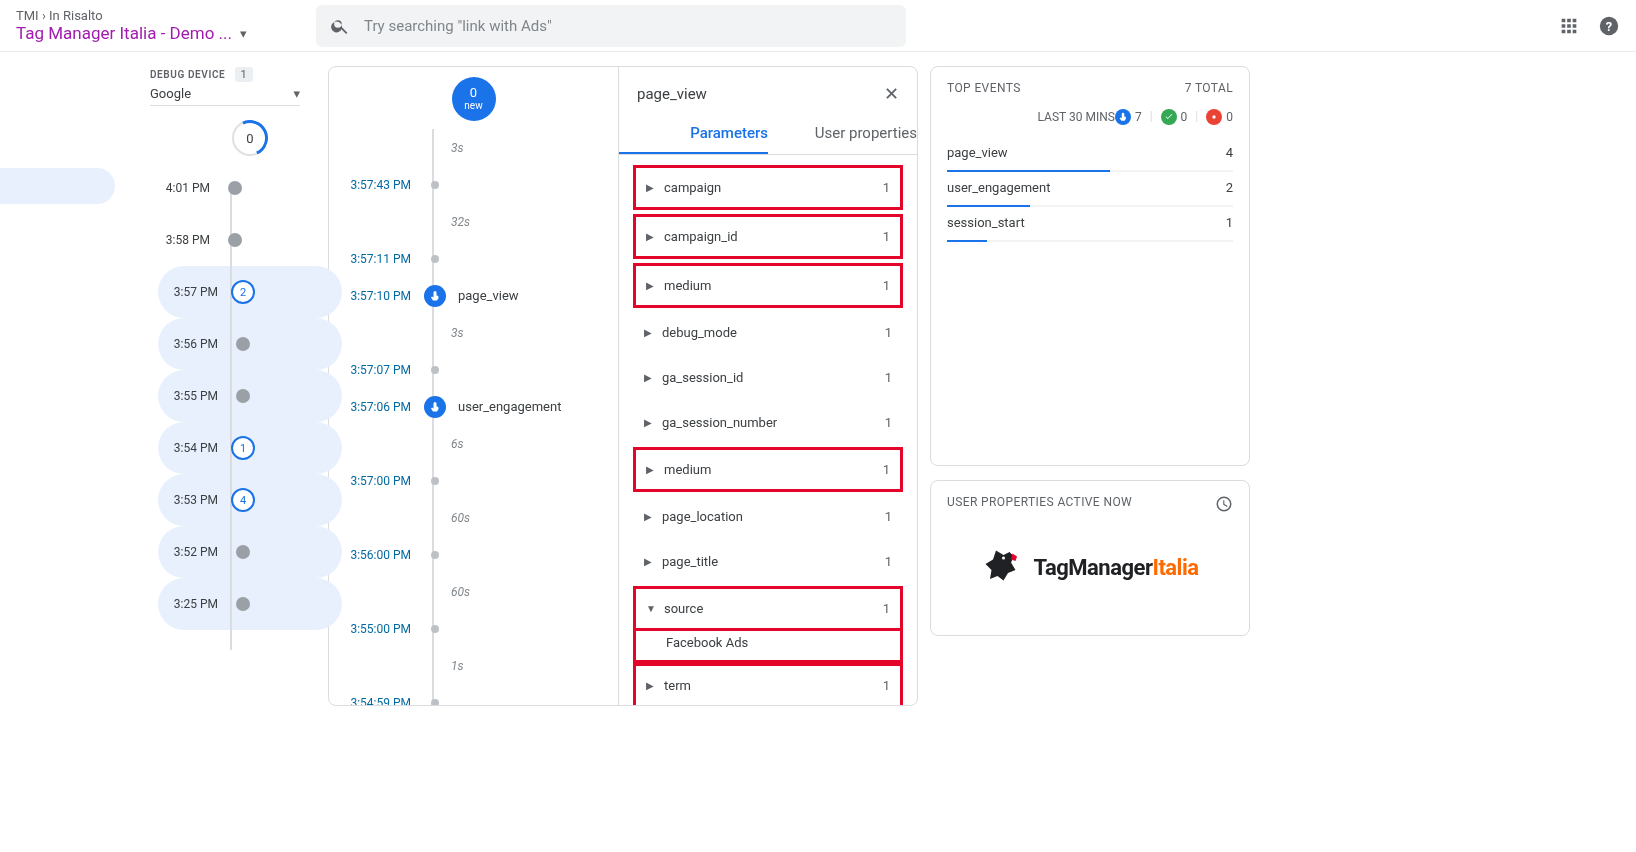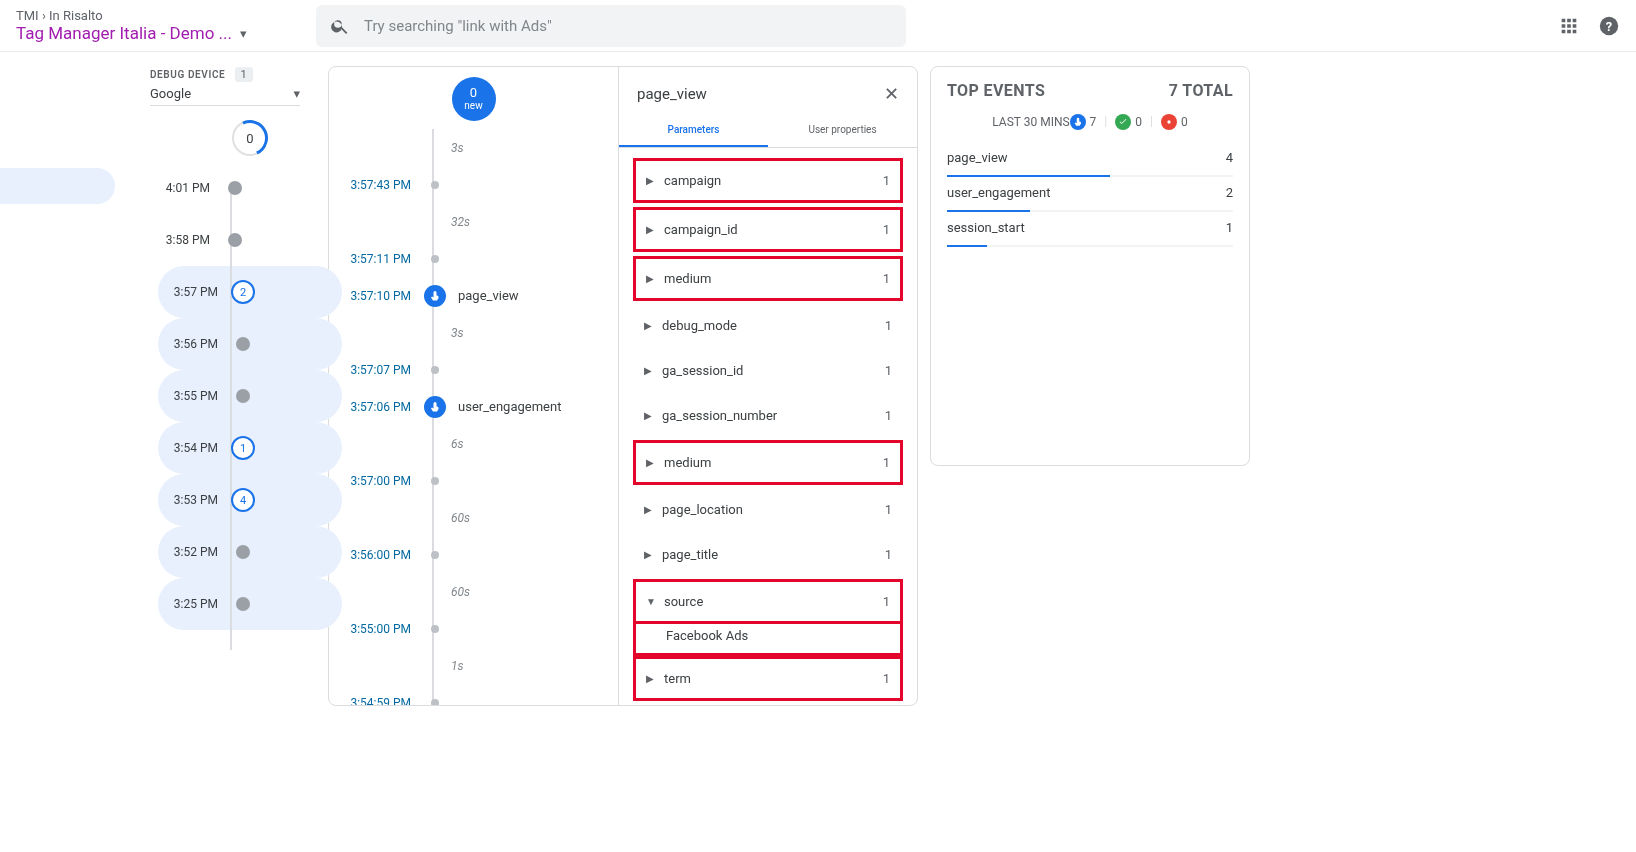--- a/index.html
+++ b/index.html
@@ -46,33 +46,33 @@
 .sec-time{width:82px;text-align:right;font-size:12px;color:#0369a1}
 .sec-node{width:8px;height:8px;border-radius:50%;background:#bdc1c6;margin-left:8px;z-index:1}
 .sec-node.ev{width:22px;height:22px;background:#1a73e8;margin-left:1px;display:flex;align-items:center;justify-content:center}
 .sec-node.ev svg{width:12px;height:12px;fill:#fff}
 .sec-label{font-size:13px;color:#3c4043}
 .sec-delta{font-size:12px;color:#80868b;font-style:italic}
 .ev-col{flex:1;display:flex;flex-direction:column}
 .ev-head{display:flex;justify-content:space-between;align-items:center;padding:16px 18px 10px 18px}
 .ev-title{font-size:15px}
 .tabs{display:flex;border-bottom:1px solid #dadce0}
-.tab{flex:1;text-align:center;padding:10px 0;font-size:10px;color:#5f6368;cursor:pointer}
+.tab{flex:1;text-align:right;padding:10px 0;font-size:15px;color:#5f6368;cursor:pointer}
 .tab.active{color:#1a73e8;border-bottom:2px solid #1a73e8;font-weight:500}
 .params{padding:10px 14px;overflow-y:auto}
 .param{display:flex;align-items:center;padding:12px 10px;font-size:13px;gap:10px;border:1px solid transparent;margin-bottom:4px}
 .param.hl{border:3px solid #e3052a}
 .param .chev{width:8px;font-size:10px;color:#5f6368}
 .param .pname{flex:1}
 .param .pcount{color:#5f6368}
 .param-val{padding:0 10px 10px 30px;font-size:13px;color:#3c4043}
 .rightcol{width:320px;display:flex;flex-direction:column;gap:14px;margin:14px 12px 0 4px}
 .card-r{border:1px solid #dadce0;border-radius:8px;padding:14px 16px;background:#fff}
-.r-head{display:flex;justify-content:space-between;font-size:16px;font-weight:700;color:#5f6368;letter-spacing:.4px}
-.r-sub{display:flex;justify-content:center;align-items:center;margin-top:14px;font-size:12px;color:#5f6368}
+.r-head{display:flex;justify-content:space-between;font-size:12px;font-weight:400;color:#5f6368;letter-spacing:.4px}
+.r-sub{display:flex;justify-content:flex-end;align-items:center;margin-top:14px;font-size:12px;color:#5f6368}
 .chips{display:flex;gap:8px}
 .chip{display:flex;align-items:center;gap:4px}
 .chip-dot{width:16px;height:16px;border-radius:50%;display:flex;align-items:center;justify-content:center}
 .chip-dot svg{width:10px;height:10px;fill:#fff}
 .te-list{margin-top:12px}
 .te-row{display:flex;justify-content:space-between;padding:8px 0;font-size:13px}
 .te-bar{height:2px;background:#f1f3f4;margin-top:2px}
 .te-bar span{display:block;height:100%;background:#1a73e8}
 .logo-box{display:flex;align-items:center;justify-content:center;padding:30px 10px}
 .logo-txt{font-size:22px;font-weight:700;letter-spacing:-.5px}
@@ -403,14 +403,30 @@
               <span>session_start</span>
               <span>1</span>
             </div>
             <div class="te-bar">
               <span style="width: 14%;"></span>
             </div>
           </div>
         </div>
     </div>
 
+    <div class="card-r">
+      <div class="r-head">
+        <span>USER PROPERTIES ACTIVE NOW</span>
+        <svg class="clock" viewBox="0 0 24 24">
+            <path d="M12 2a10 10 0 1 0 10 10A10 10 0 0 0 12 2zm0 18a8 8 0 1 1 8-8 8 8 0 0 1-8 8zm.5-13H11v6l5 3 .8-1.3-4.3-2.6z"></path>
+          </svg>
+      </div>
+      <div class="logo-box">
+        <svg class="bird" viewBox="0 0 64 64">
+            <path fill="#202124" d="M20 10l10 6 8-4 6 6-4 8 6 10-10 4-6 10-8-6-10 4 2-12-8-8 10-6z"></path>
+            <path fill="#e3052a" d="M42 14l6 4-2 6-6-2z"></path>
+            <circle cx="30" cy="20" r="2" fill="#fff"></circle>
+          </svg>
+        <span class="logo-txt"><span class="b">TagManager</span><span class="o">Italia</span></span>
+      </div>
+    </div>
   </div>
 </div>
 
 </body></html>

